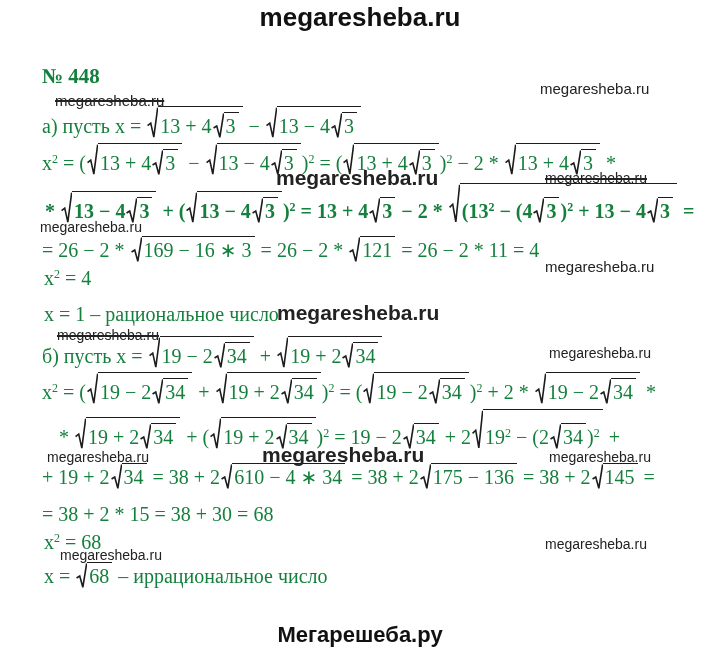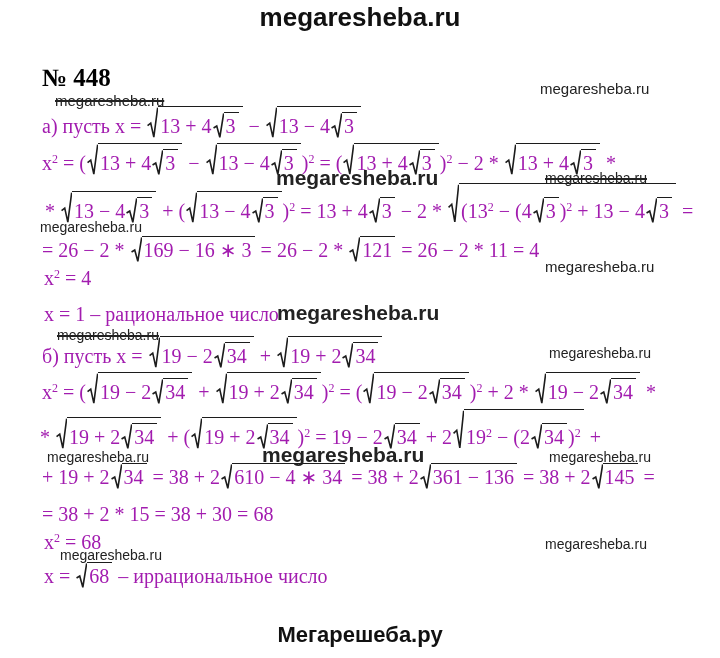--- a/index.html
+++ b/index.html
@@ -10,55 +10,55 @@
   
   .brand{
     position:absolute;left:0;width:720px;text-align:center;
     font-family:"Liberation Sans",sans-serif;font-weight:bold;color:#111;
   }
   .brand.top{top:2px;font-size:26px;}
   .brand.bottom{top:622px;font-size:22px;}
   
   .probnum{
     position:absolute;left:42px;top:64px;font-family:"Liberation Serif",serif;
-    font-weight:bold;font-size:25px;color:#000000;
+    font-weight:bold;font-size:21px;color:#15803d;
   }
   
   .wm{
     position:absolute;font-family:"Liberation Sans",sans-serif;color:#222;
     white-space:nowrap;
   }
   .wm.bold{font-weight:bold;font-size:21px;}
   .wm.sm{font-size:14px;}
   .wm.md{font-size:15px;}
   .wm.strike{text-decoration:line-through;text-decoration-thickness:1.5px;}
   
   .line{
     position:absolute;white-space:nowrap;font-size:20px;line-height:1.25;
-    color:#a21caf;
+    color:#15803d;
     text-align:right;
   }
   .line sup{font-size:12px;vertical-align:7px;line-height:0;}
   
   .sq{display:inline-block;position:relative;padding-left:11px;margin:0 1px;white-space:nowrap;}
   .sq > .rc{display:inline-block;border-top:1.7px solid #1c1c1c;padding:1px 3px 0 2px;}
   .sq.x1 > .rc{padding-top:5px;}
   .sq.x2 > .rc{padding-top:13px;}
   .sq > .rs{position:absolute;left:0;top:1px;bottom:1px;width:11px;}
   .sq > .rs svg{display:block;width:100%;height:100%;}
   
   .l0{left:42px;top:106px;}
   .l1{left:42px;top:143px;}
-  .l2{left:45px;top:183px;}
+  .l2{left:45px;top:183px;font-weight:bold;}
   .l3{left:42px;top:236px;}
   .l4{left:44px;top:266px;}
   .l5{left:44px;top:302px;}
   .l6{left:42px;top:336px;}
   .l7{left:42px;top:372px;}
-  .l8{left:40px;top:409px;}
+  .l8{left:59px;top:409px;}
   .l9{left:42px;top:463px;}
   .l10{left:42px;top:502px;}
   .l11{left:44px;top:530px;}
   .l12{left:44px;top:562px;}
   
   .w0{left:540px;top:80px;}
   .w1{left:55px;top:92px;}
   .w2{left:276px;top:166px;}
   .w3{left:545px;top:170px;}
   .w4{left:40px;top:219px;}
@@ -257,21 +257,21 @@
           <path d="M0.5,60 L3.4,52 L6.2,97 L9.7,2" fill="none" stroke="#1c1c1c" stroke-width="1.6" vector-effect="non-scaling-stroke"></path>
         </svg>
       </span><span class="rc">34</span></span> = 38 + 2<span class="sq"><span class="rs">
         <svg viewBox="0 0 10 100" preserveAspectRatio="none">
           <path d="M0.5,60 L3.4,52 L6.2,97 L9.7,2" fill="none" stroke="#1c1c1c" stroke-width="1.6" vector-effect="non-scaling-stroke"></path>
         </svg>
       </span><span class="rc">610 − 4 ∗ 34</span></span> = 38 + 2<span class="sq"><span class="rs">
         <svg viewBox="0 0 10 100" preserveAspectRatio="none">
           <path d="M0.5,60 L3.4,52 L6.2,97 L9.7,2" fill="none" stroke="#1c1c1c" stroke-width="1.6" vector-effect="non-scaling-stroke"></path>
         </svg>
-      </span><span class="rc">361 − 136</span></span> = 38 + 2<span class="sq"><span class="rs">
+      </span><span class="rc">175 − 136</span></span> = 38 + 2<span class="sq"><span class="rs">
         <svg viewBox="0 0 10 100" preserveAspectRatio="none">
           <path d="M0.5,60 L3.4,52 L6.2,97 L9.7,2" fill="none" stroke="#1c1c1c" stroke-width="1.6" vector-effect="non-scaling-stroke"></path>
         </svg>
       </span><span class="rc">145</span></span> =</div>
 <div class="line l10">= 38 + 2 * 15 = 38 + 30 = 68</div>
 <div class="line l11">х<sup>2</sup> = 68</div>
 <div class="line l12">х = <span class="sq"><span class="rs">
         <svg viewBox="0 0 10 100" preserveAspectRatio="none">
           <path d="M0.5,60 L3.4,52 L6.2,97 L9.7,2" fill="none" stroke="#1c1c1c" stroke-width="1.6" vector-effect="non-scaling-stroke"></path>
         </svg>

